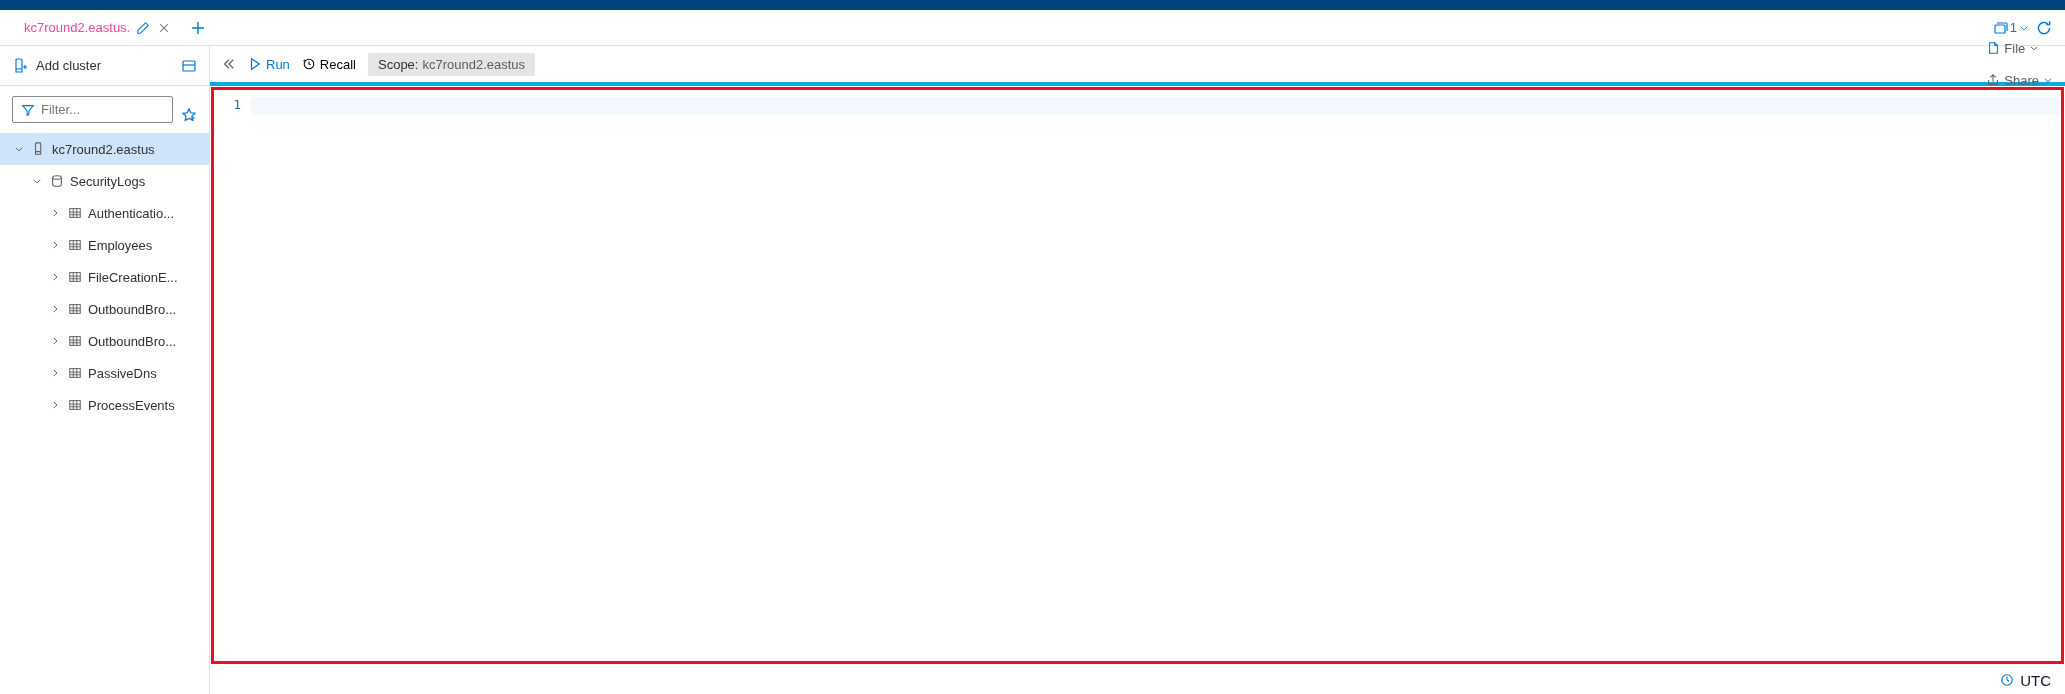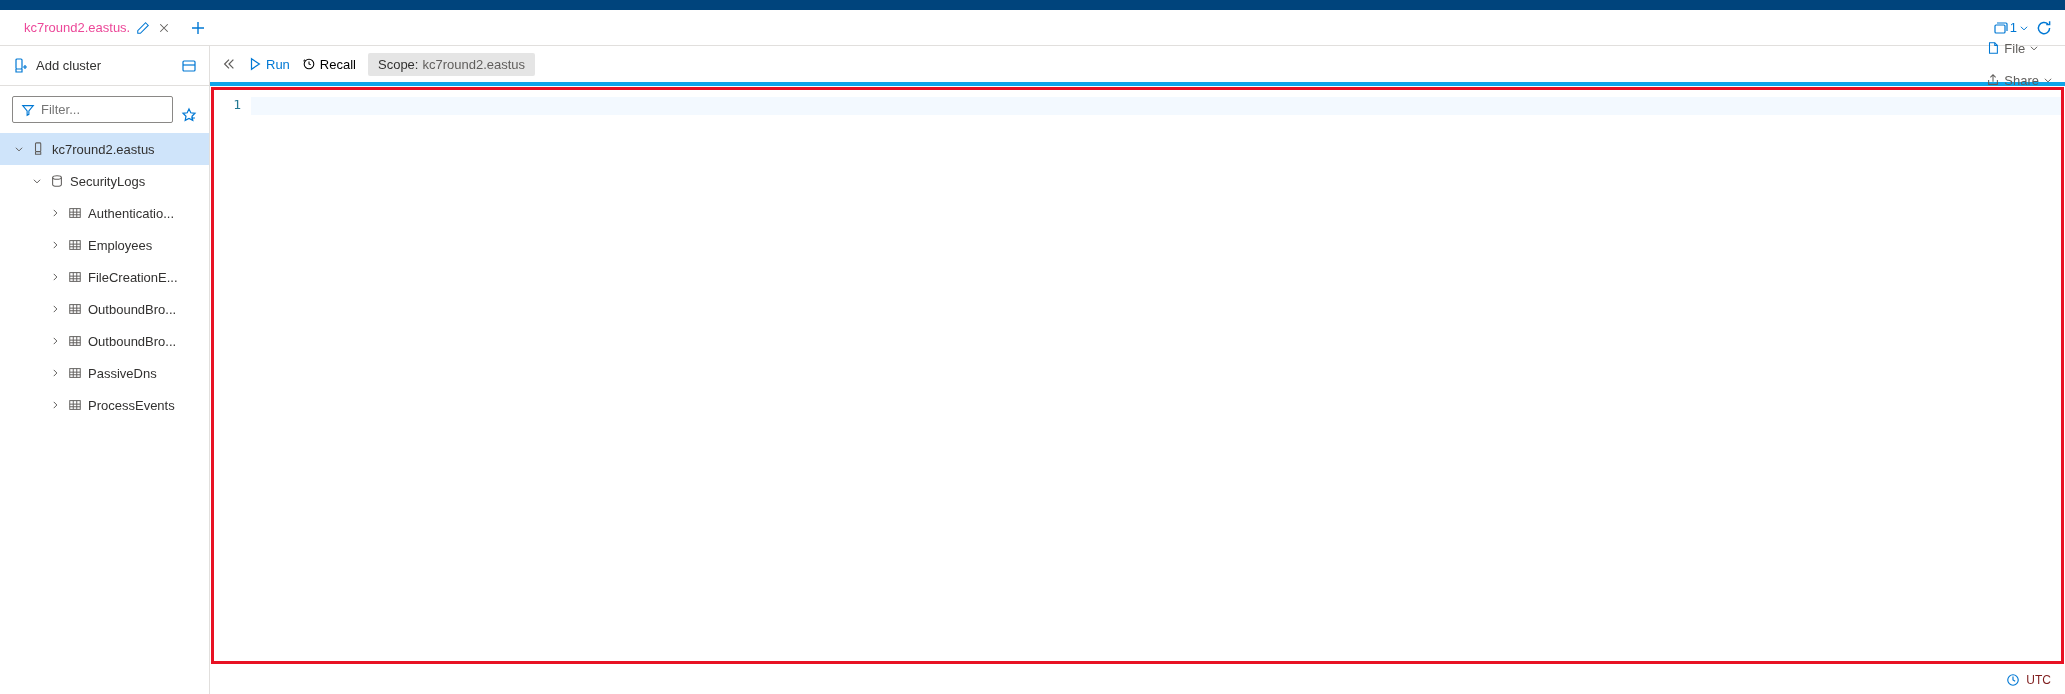--- a/index.html
+++ b/index.html
@@ -50,21 +50,21 @@
 .file-btn, .share-btn { display: flex; align-items: center; gap: 4px; color: #605e5c; cursor: pointer; }
 .file-btn .icon { color: #0078d4; }
 
 .editor-wrap { flex: 1; position: relative; }
 .red-box { position: absolute; top: 1px; left: 1px; right: 1px; bottom: 30px; border: 3px solid #e81123; pointer-events: none; }
 .editor { position: absolute; top: 1px; left: 1px; right: 1px; bottom: 30px; display: flex; }
 .gutter { width: 40px; text-align: right; padding: 10px 10px 0 0; color: #237893; font-family: Consolas, monospace; font-size: 13px; }
 .code-area { flex: 1; padding-top: 10px; font-family: Consolas, monospace; font-size: 13px; }
 .code-line { height: 18px; background: #f3f9ff; padding-left: 4px; }
 
-.statusbar { position: absolute; bottom: 0; right: 0; height: 28px; display: flex; align-items: center; padding: 0 14px; gap: 6px; color: #7f1d1d; font-size: 12px; }
+.statusbar { position: absolute; bottom: 0; right: 0; height: 28px; display: flex; align-items: center; padding: 0 14px; gap: 6px; color: #0f172a; font-size: 15px; }
 .clock-icon { color: #0078d4; }
 
 svg { display: block; }
 </style>
 </head>
 <body>
 
 <div class="top-banner"></div>
 
 <div class="tab-bar">

